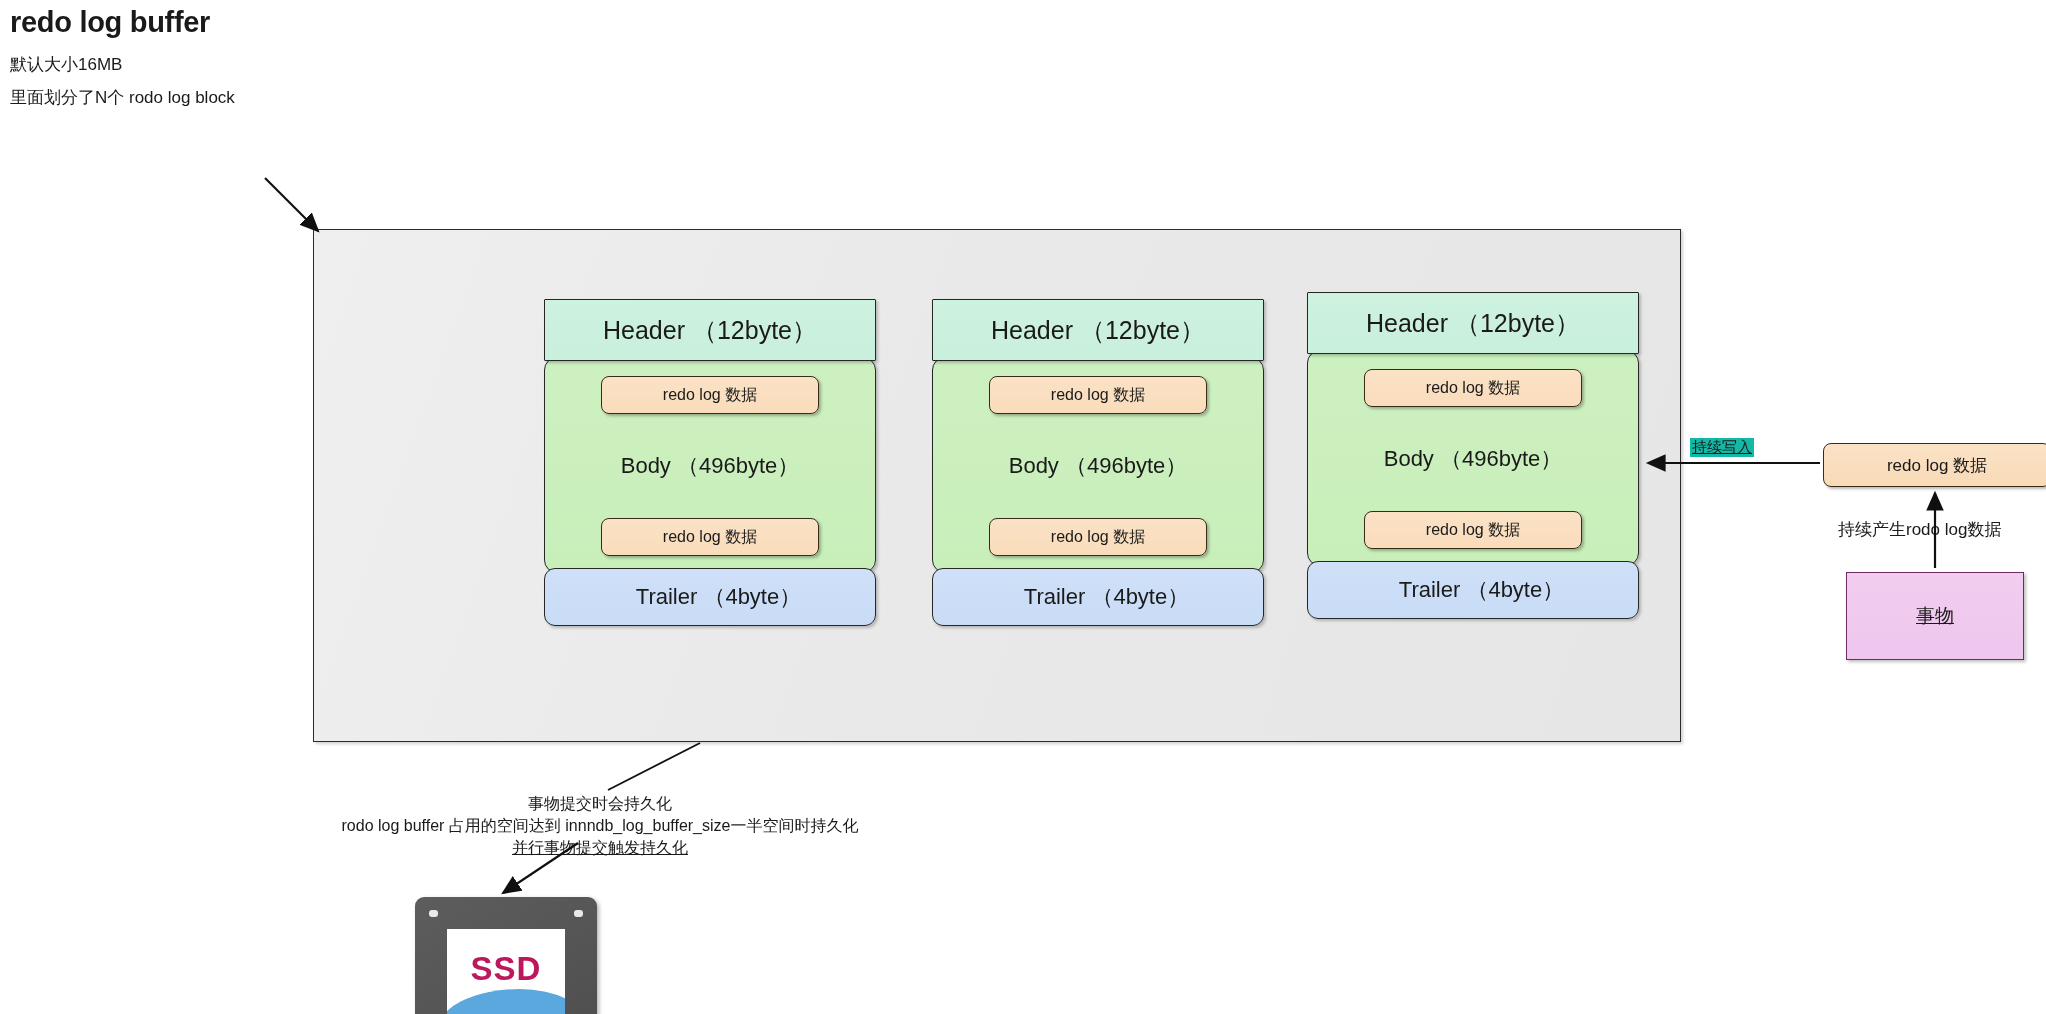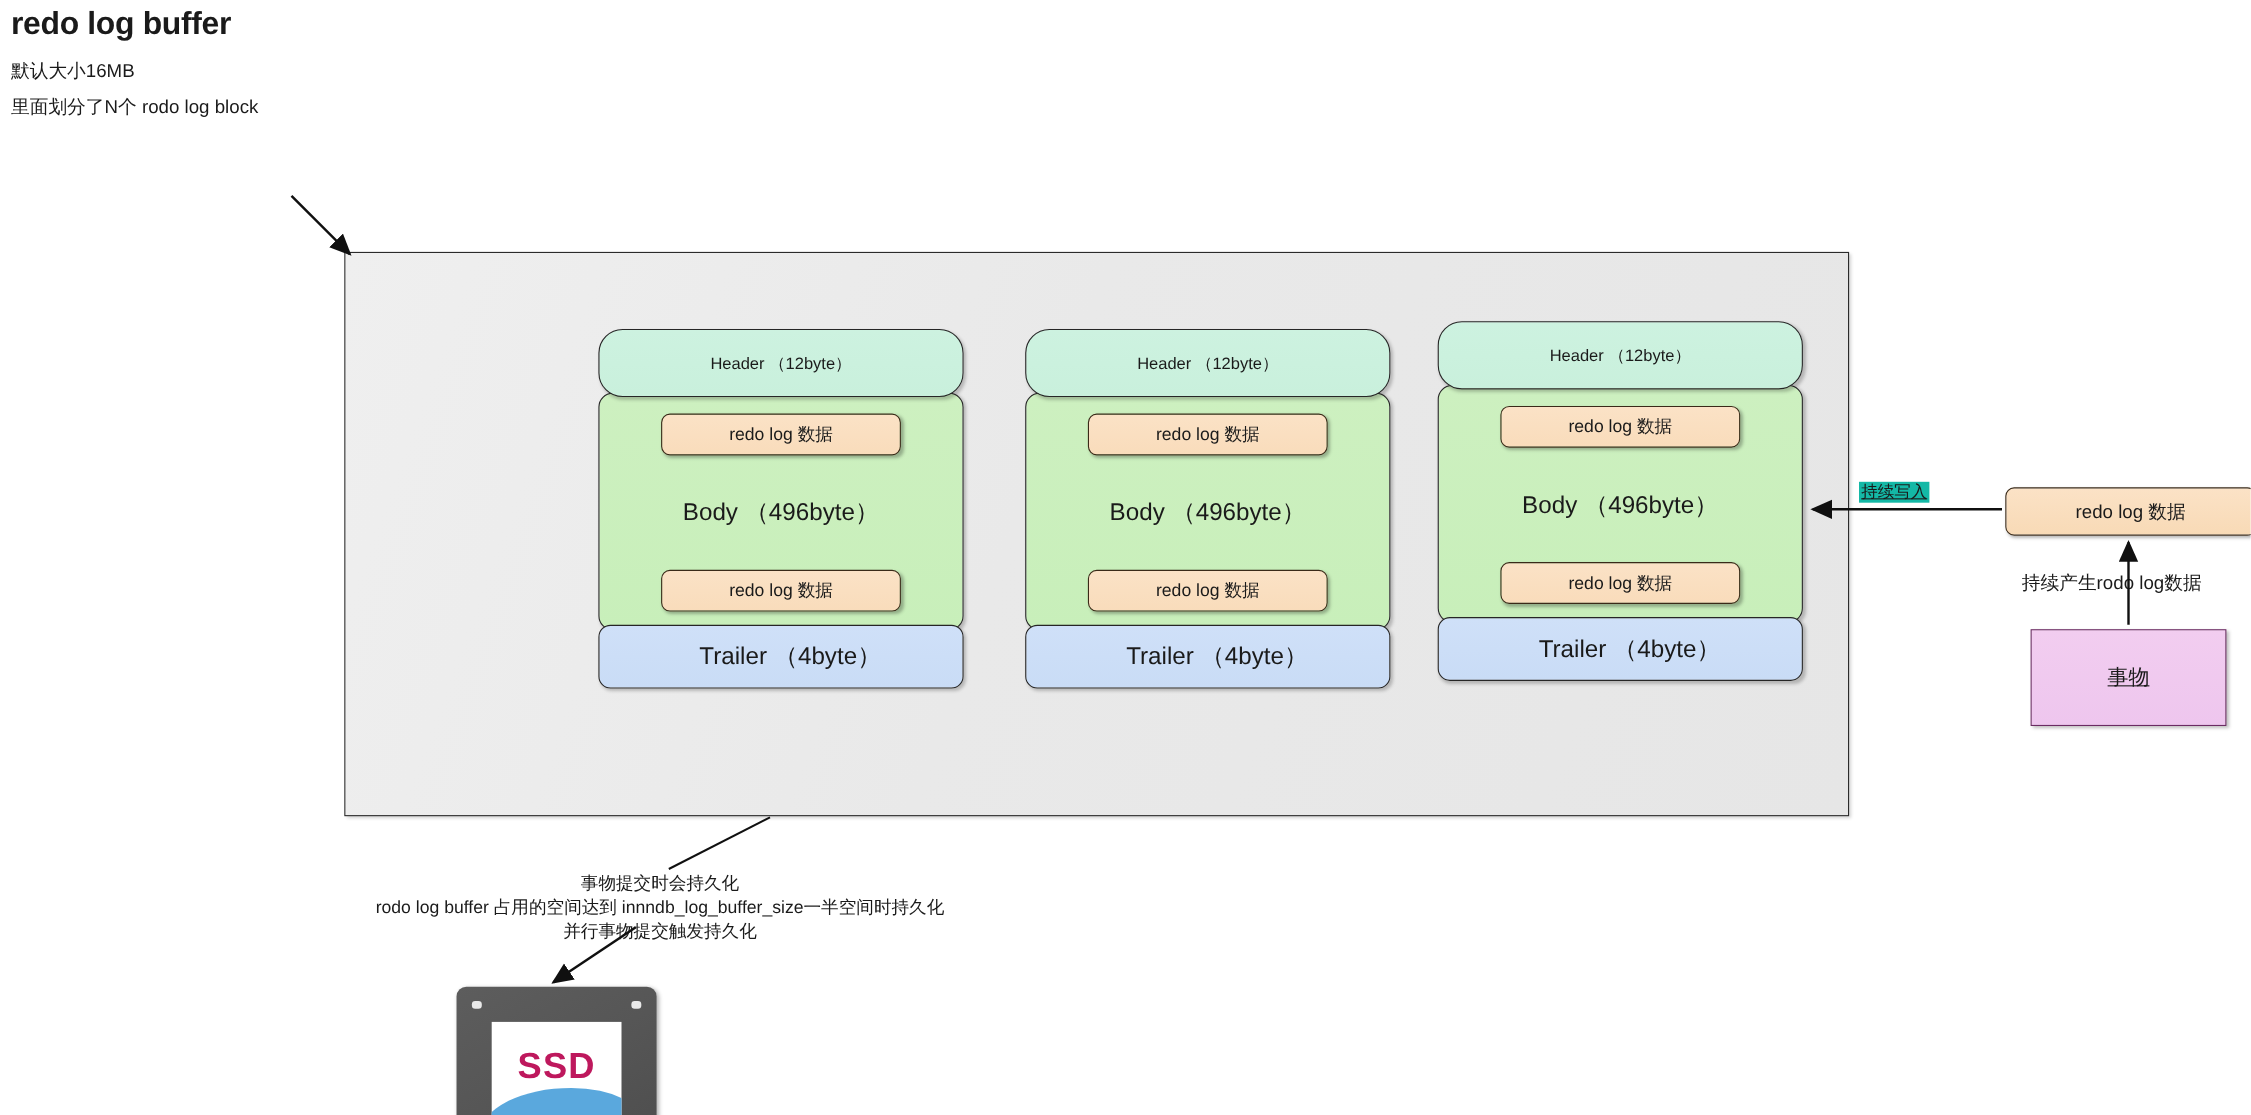--- a/index.html
+++ b/index.html
@@ -64,26 +64,26 @@
     width: 332px;
   }
   #log-block-0 { left: 544px; top: 299px; }
   #log-block-1 { left: 932px; top: 299px; }
   #log-block-2 { left: 1307px; top: 292px; }
 
   .block-header {
     height: 62px;
     background: linear-gradient(180deg, #cdf2e0 0%, #c9f0dc 100%);
     border: 1.5px solid #262626;
-    border-radius: 22px;
+    border-radius: 1px;
     box-shadow: 2px 2px 3px rgba(0,0,0,0.22);
     display: flex;
     align-items: center;
     justify-content: center;
-    font-size: 15px;
+    font-size: 25px;
     box-sizing: border-box;
     position: relative;
     z-index: 2;
   }
   .block-body {
     height: 216px;
     margin-top: -4px;
     background: linear-gradient(180deg, #cdf0c0 0%, #c8efba 100%);
     border: 1.5px solid #262626;
     border-radius: 13px;
@@ -189,21 +189,21 @@
     top: 793px;
     width: 590px;
     text-align: center;
     font-size: 16px;
     line-height: 1.38;
     white-space: nowrap;
   }
   #flush-notes div { white-space: nowrap; }
   #flush-note-1 { }
   #flush-note-2 { text-align: center; }
-  #flush-note-3 { text-align: center; }
+  #flush-note-3 { text-align: center; text-decoration: underline; }
 
   
   #ssd-drive {
     position: absolute;
     left: 415px;
     top: 897px;
     width: 182px;
     height: 140px;
   }
   .ssd-body {

